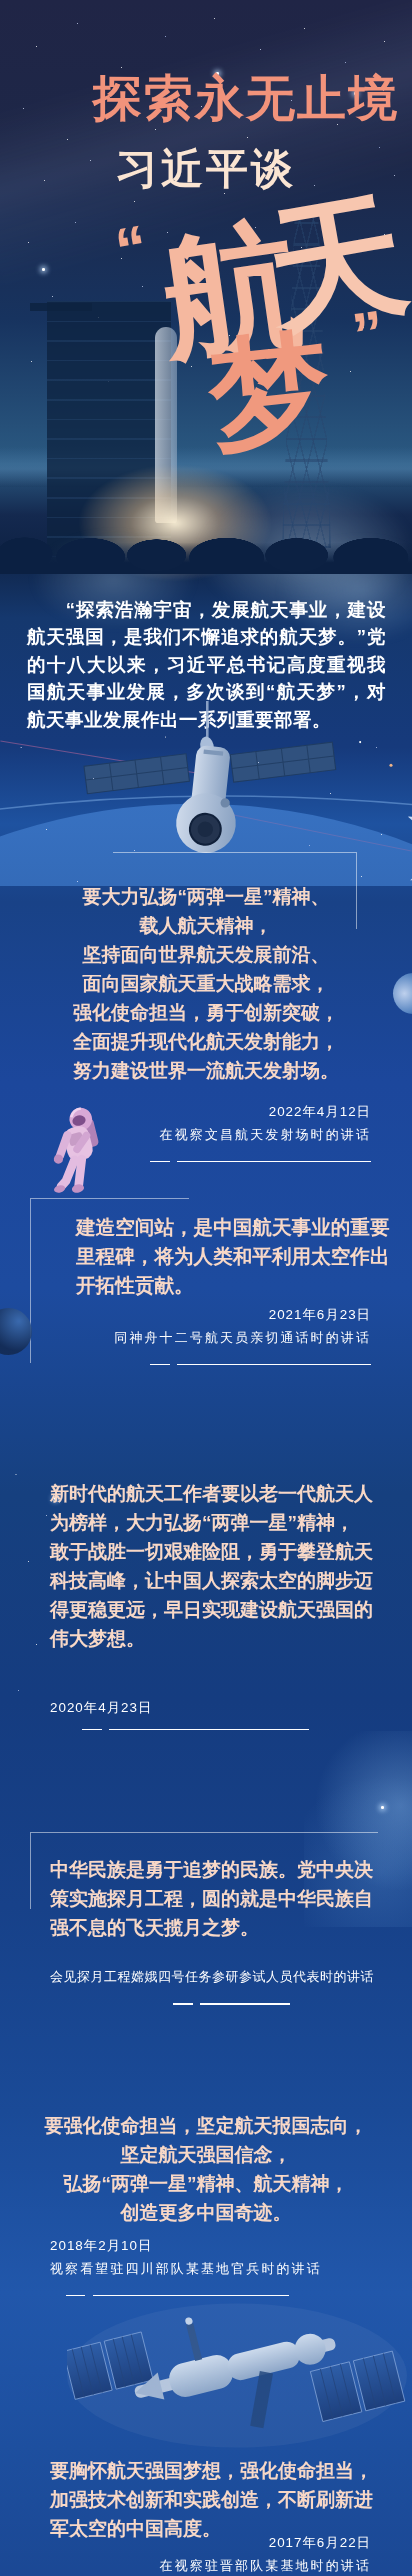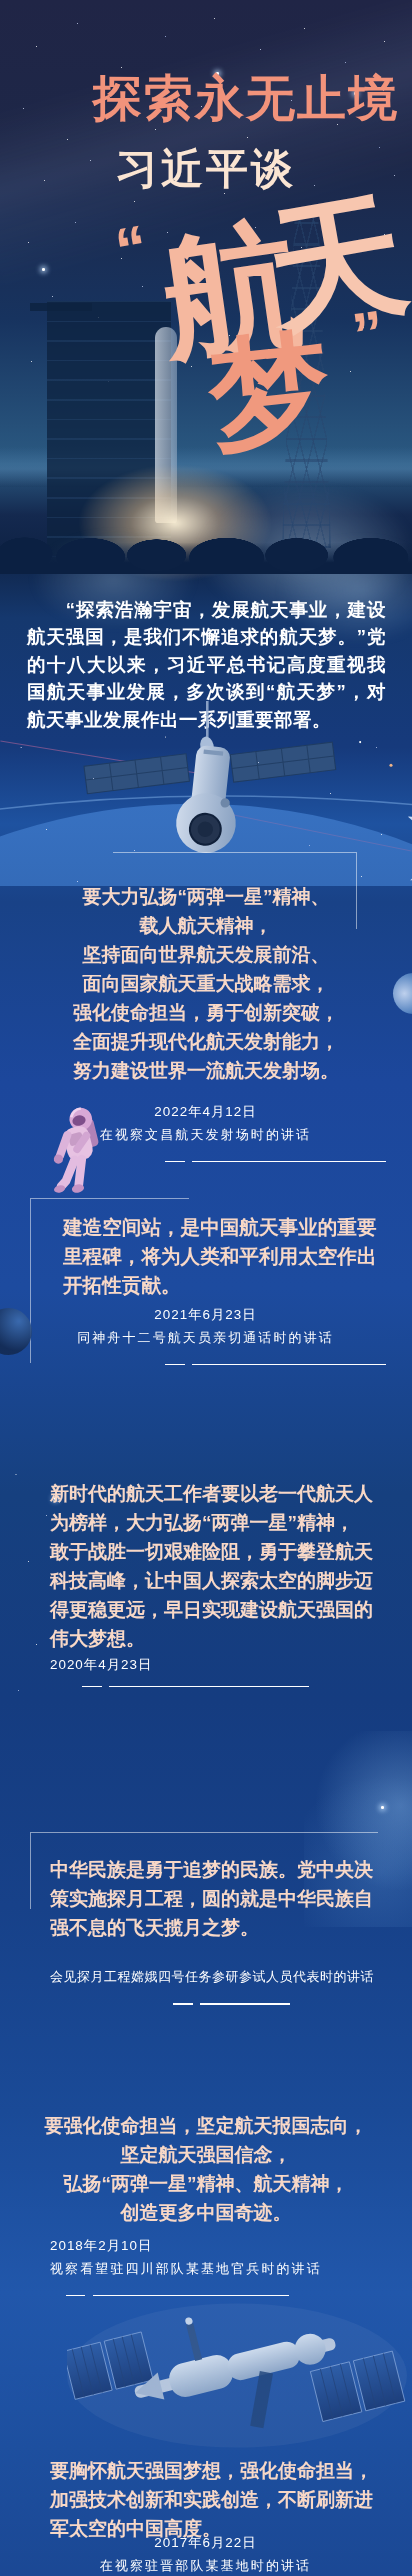--- a/index.html
+++ b/index.html
@@ -72,21 +72,21 @@
   .quote{position:absolute;color:#F8D8C7;font-weight:700;}
   .quote .q-line{white-space:nowrap;font-size:19px;line-height:29px;}
   .q-center{left:0;width:412px;text-align:center;}
   .q-left{left:50px;text-align:left;}
   .fs38 .q-line{font-size:19.6px;}
   
   .attr{position:absolute;color:#ffffff;}
   .attr .attr-date{font-size:13.4px;letter-spacing:1px;font-weight:400;line-height:17.5px;}
   .attr .attr-src{font-size:13px;letter-spacing:2.1px;font-weight:400;line-height:28px;}
   .attr .ls-tight{letter-spacing:0.5px;margin-top:15px;}
-  .attr.right{right:26px;width:361px;text-align:center;}
+  .attr.right{right:41px;width:361px;text-align:right;}
   .attr.left{left:50px;width:361px;text-align:left;}
   .divider{display:flex;gap:7.7px;height:1.5px;margin-top:12.4px;}
   .divider .d-short{width:19.6px;background:#ffffff;}
   .divider .d-long{flex:1;background:#ffffff;}
   .attr.right .divider{margin-left:auto;width:221px;}
   .attr.left  .divider{margin-left:21.6px;width:225px;}
   .attr.a3 .divider{margin-left:32px;width:227px;}
   .attr.a4 .divider{margin-left:123px;width:117px;}
   .attr.a5 .divider{margin-left:15.5px;width:223px;}
   
@@ -213,21 +213,21 @@
       <circle cx="32" cy="103" r="9" fill="#c08fc0"></circle>
       <path d="M96 72 L72 93" stroke="#d3a6d2" stroke-width="15" stroke-linecap="round"></path>
       <path d="M62 112 L36 148 L24 156" stroke="#e3bce0" stroke-width="17" stroke-linecap="round" fill="none"></path>
       <path d="M76 114 L58 162" stroke="#e3bce0" stroke-width="17" stroke-linecap="round"></path>
       <ellipse cx="55" cy="168" rx="12" ry="8" fill="#c493c4"></ellipse>
       <ellipse cx="20" cy="160" rx="11" ry="7" fill="#c493c4"></ellipse>
     </g>
   </svg>
 
   <div class="frame f-tl" style="left:30px;top:1198px;width:159px;height:165px;"></div>
-  <section class="quote fs38" style="left:63px;top:1213px;">
+  <section class="quote fs38" style="left:76px;top:1213px;">
     <div class="q-line">建造空间站，是中国航天事业的重要</div>
     <div class="q-line">里程碑，将为人类和平利用太空作出</div>
     <div class="q-line">开拓性贡献。</div>
   </section>
   <div class="attr right" style="top:1306px;">
     <div class="attr-date">2021年6月23日</div>
     <div class="attr-src">同神舟十二号航天员亲切通话时的讲话</div>
     <div class="divider">
         <span class="d-short"></span>
         <span class="d-long"></span>
@@ -239,21 +239,21 @@
     15.5px 31px #ffffff,46px 72px #c8d4f2,28px 118px #ffffff,72px 160px #dfe7fd,36px 201px #ffffff,18px 247px #b8c6ec"></div>
   <div class="glow-star" style="left:54px;top:1497px;"></div>
   <section class="quote q-left" style="top:1479px;">
     <div class="q-line">新时代的航天工作者要以老一代航天人</div>
     <div class="q-line">为榜样，大力弘扬“两弹一星”精神，</div>
     <div class="q-line">敢于战胜一切艰难险阻，勇于攀登航天</div>
     <div class="q-line">科技高峰，让中国人探索太空的脚步迈</div>
     <div class="q-line">得更稳更远，早日实现建设航天强国的</div>
     <div class="q-line">伟大梦想。</div>
   </section>
-  <div class="attr left a3" style="top:1656px;">
+  <div class="attr left a3" style="top:1699px;">
     <div class="attr-date">2020年4月23日</div>
     <div class="divider">
         <span class="d-short"></span>
         <span class="d-long"></span>
       </div>
   </div>
 
   <div class="abs nebula"></div>
   <div class="glow-star" style="left:381px;top:1806px;"></div>
 

